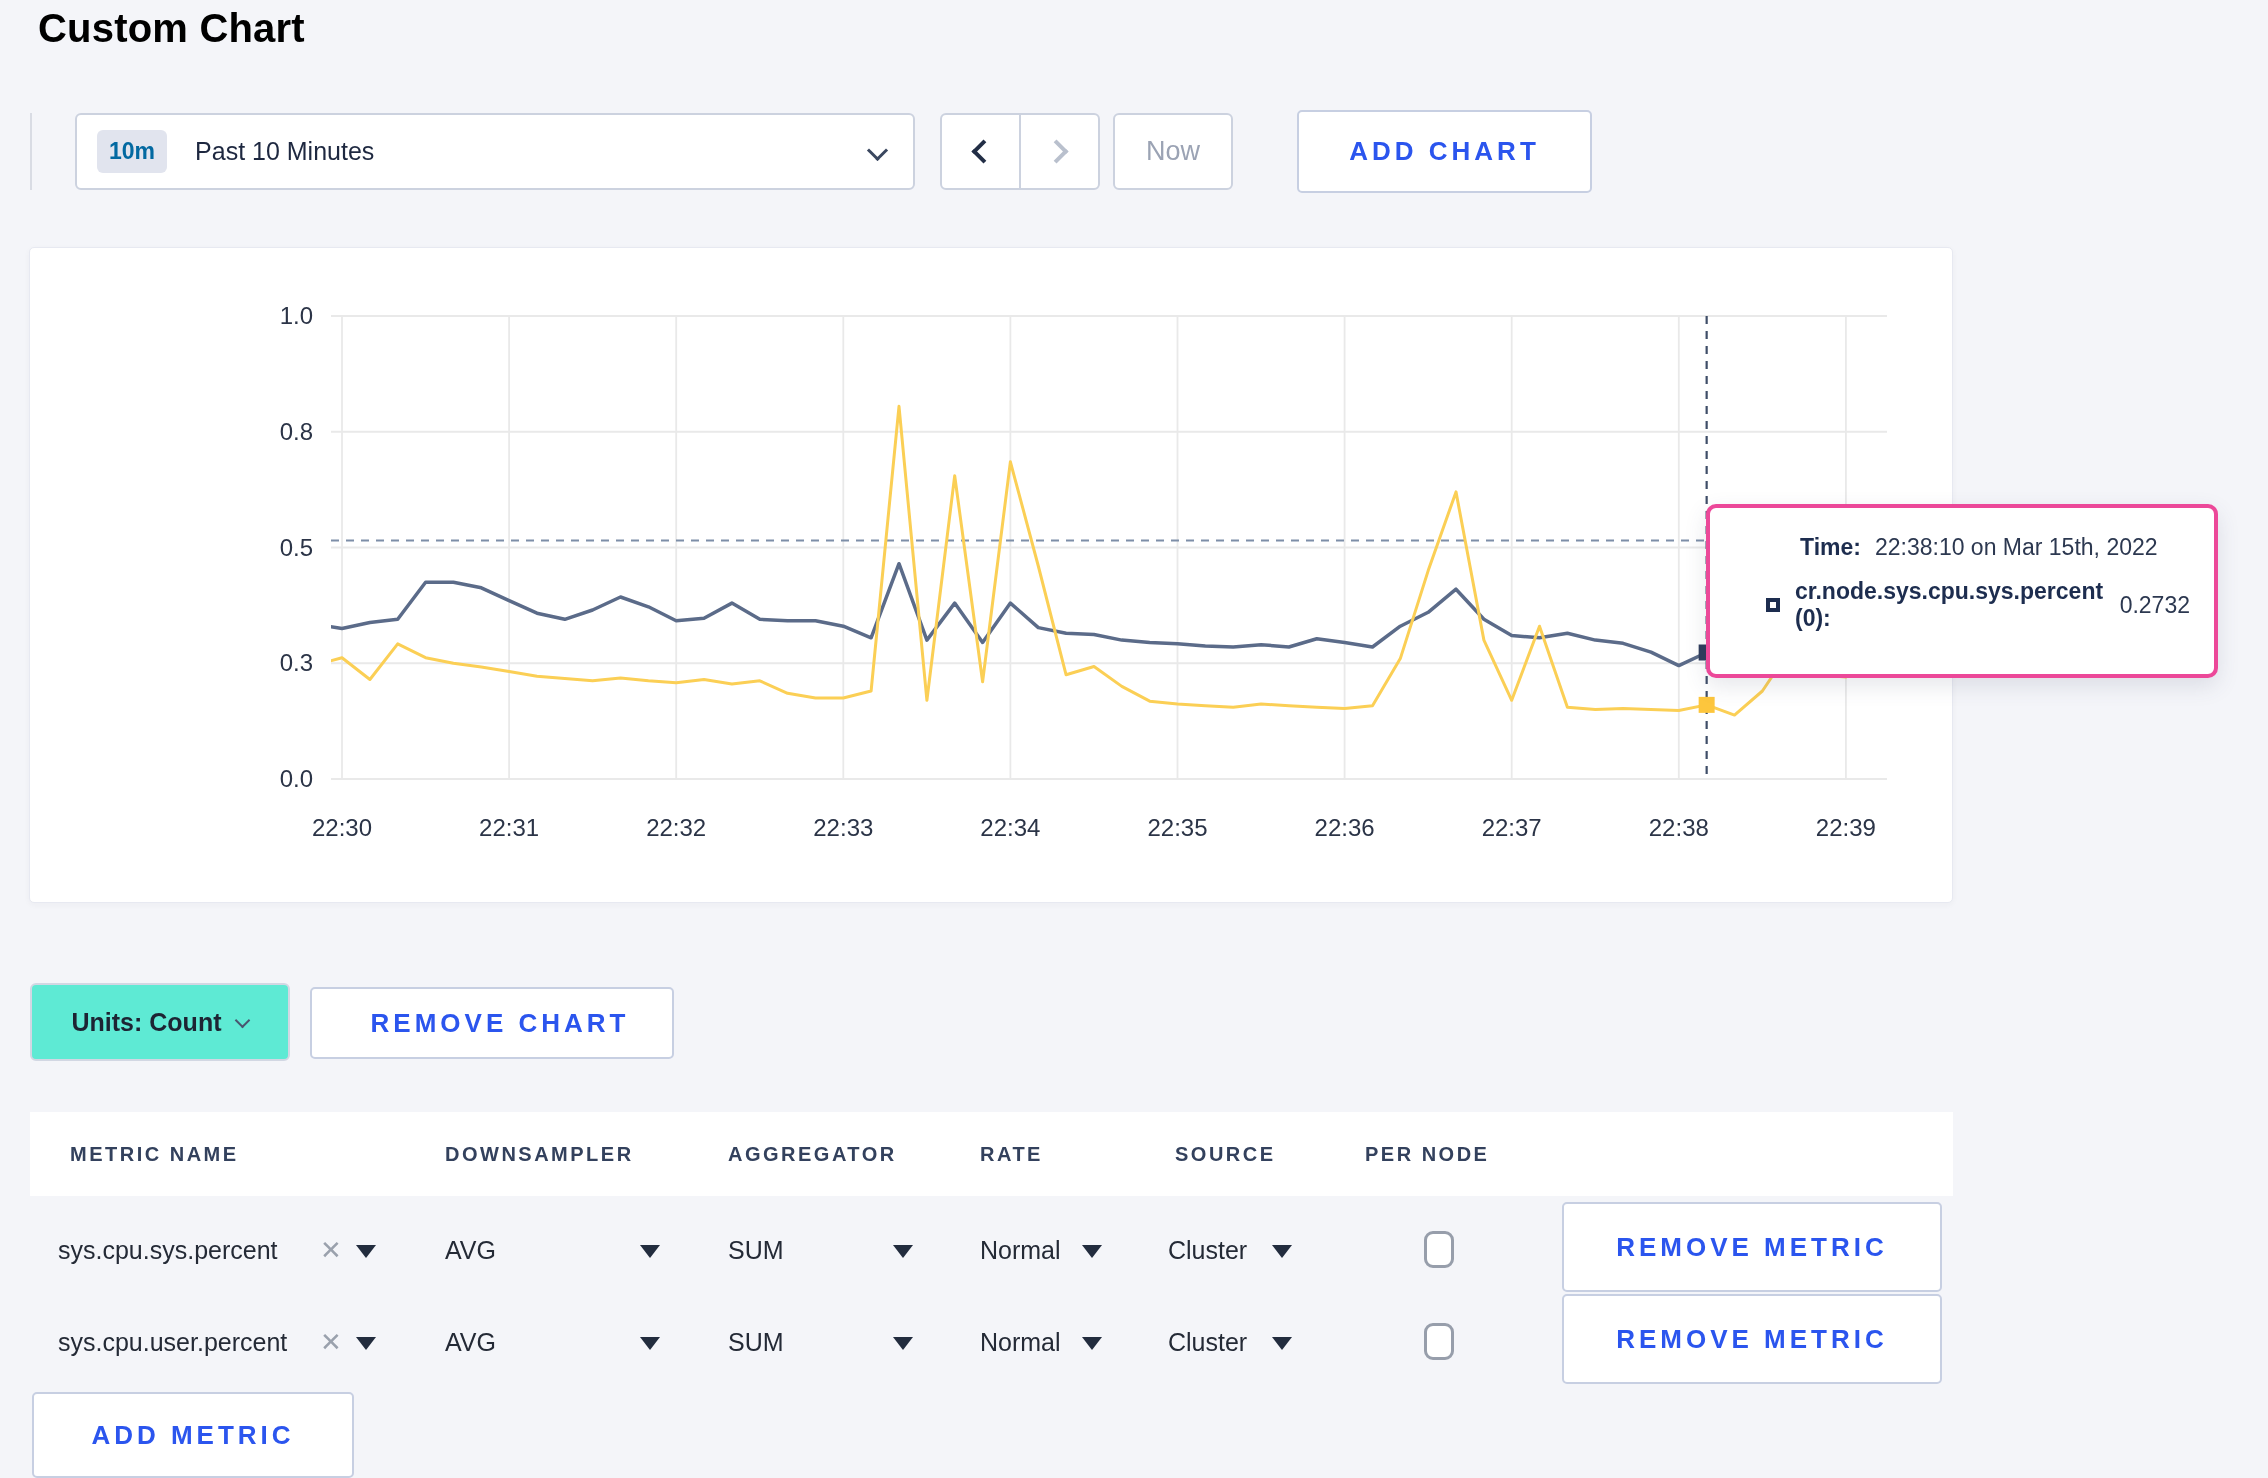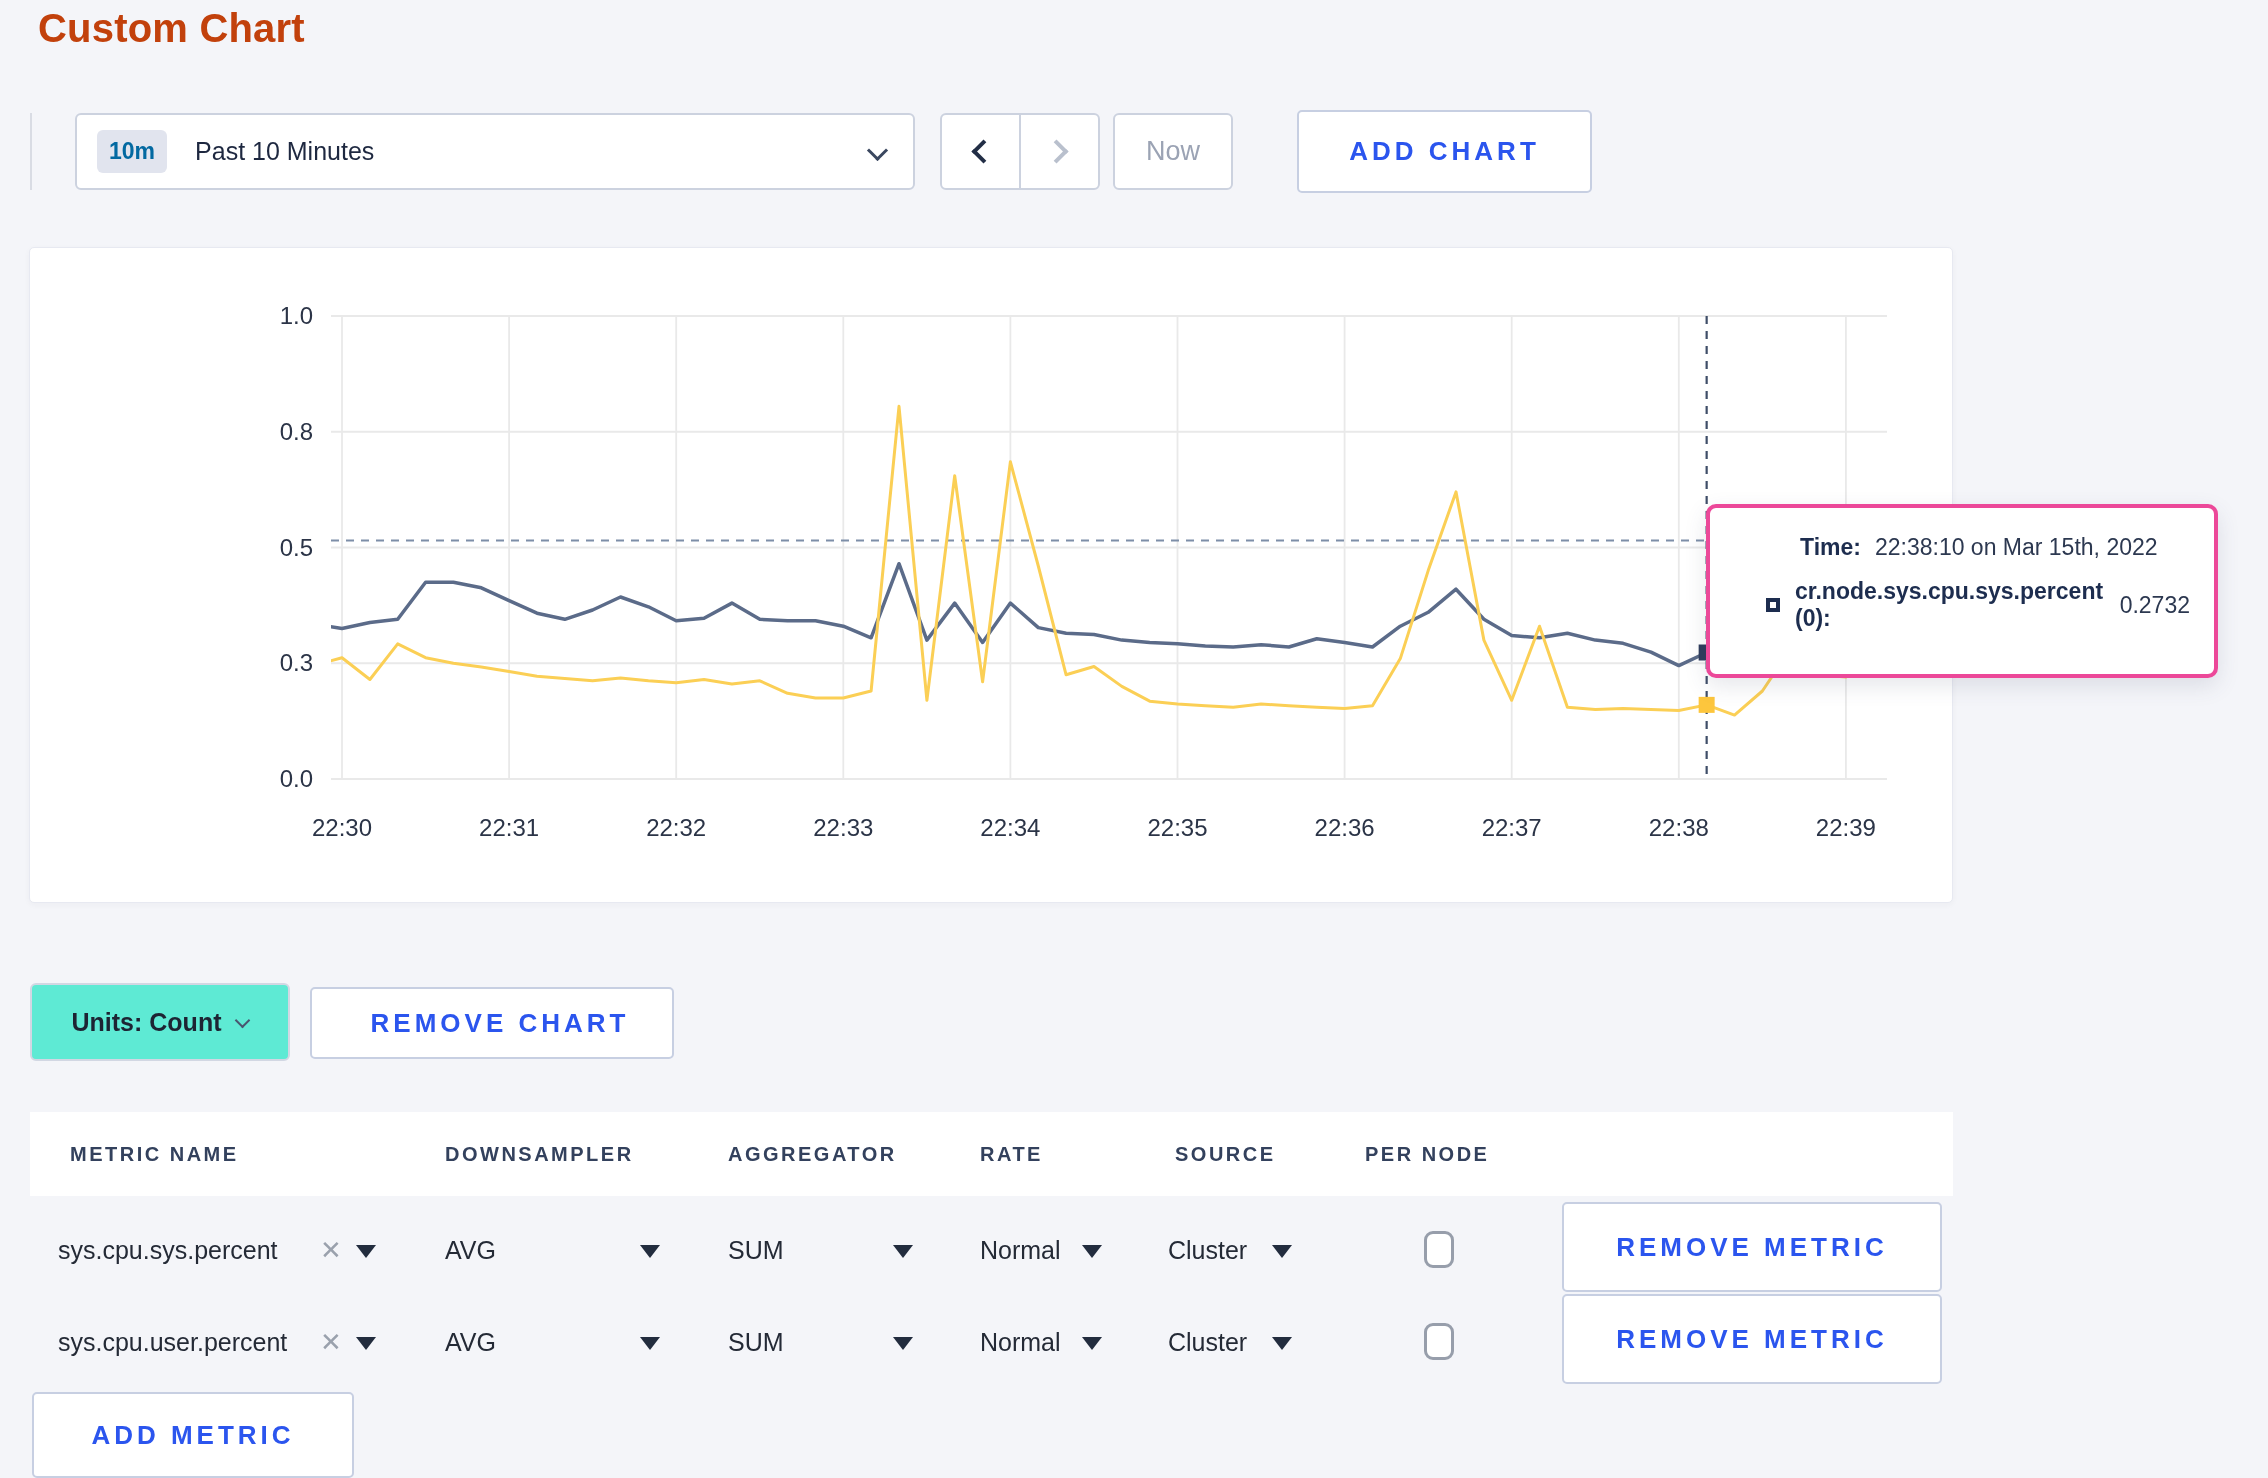--- a/index.html
+++ b/index.html
@@ -6,21 +6,21 @@
   html,body { width:2268px; height:1478px; }
   body {
     position:relative; overflow:hidden;
     background:#f4f5f9;
     font-family:"Liberation Sans", sans-serif;
     color:#1f2637;
   }
   .abs { position:absolute; }
 
   
-  #page-title { left:38px; top:6px; font-size:40px; font-weight:600; color:#c2410c; letter-spacing:.2px; }
+  #page-title { left:38px; top:6px; font-size:40px; font-weight:600; color:#000000; letter-spacing:.2px; }
   #toolbar-divider { left:30px; top:113px; width:2px; height:77px; background:#d9dce4; }
 
   .time-select {
     left:75px; top:113px; width:840px; height:77px;
     background:#fff; border:2px solid #ccd2df; border-radius:6px;
     display:flex; align-items:center; cursor:pointer;
   }
   .time-badge {
     margin-left:20px; padding:8px 12px; background:#e1e4ee; border-radius:6px;
     font-size:23px; font-weight:bold; color:#0369a1;

